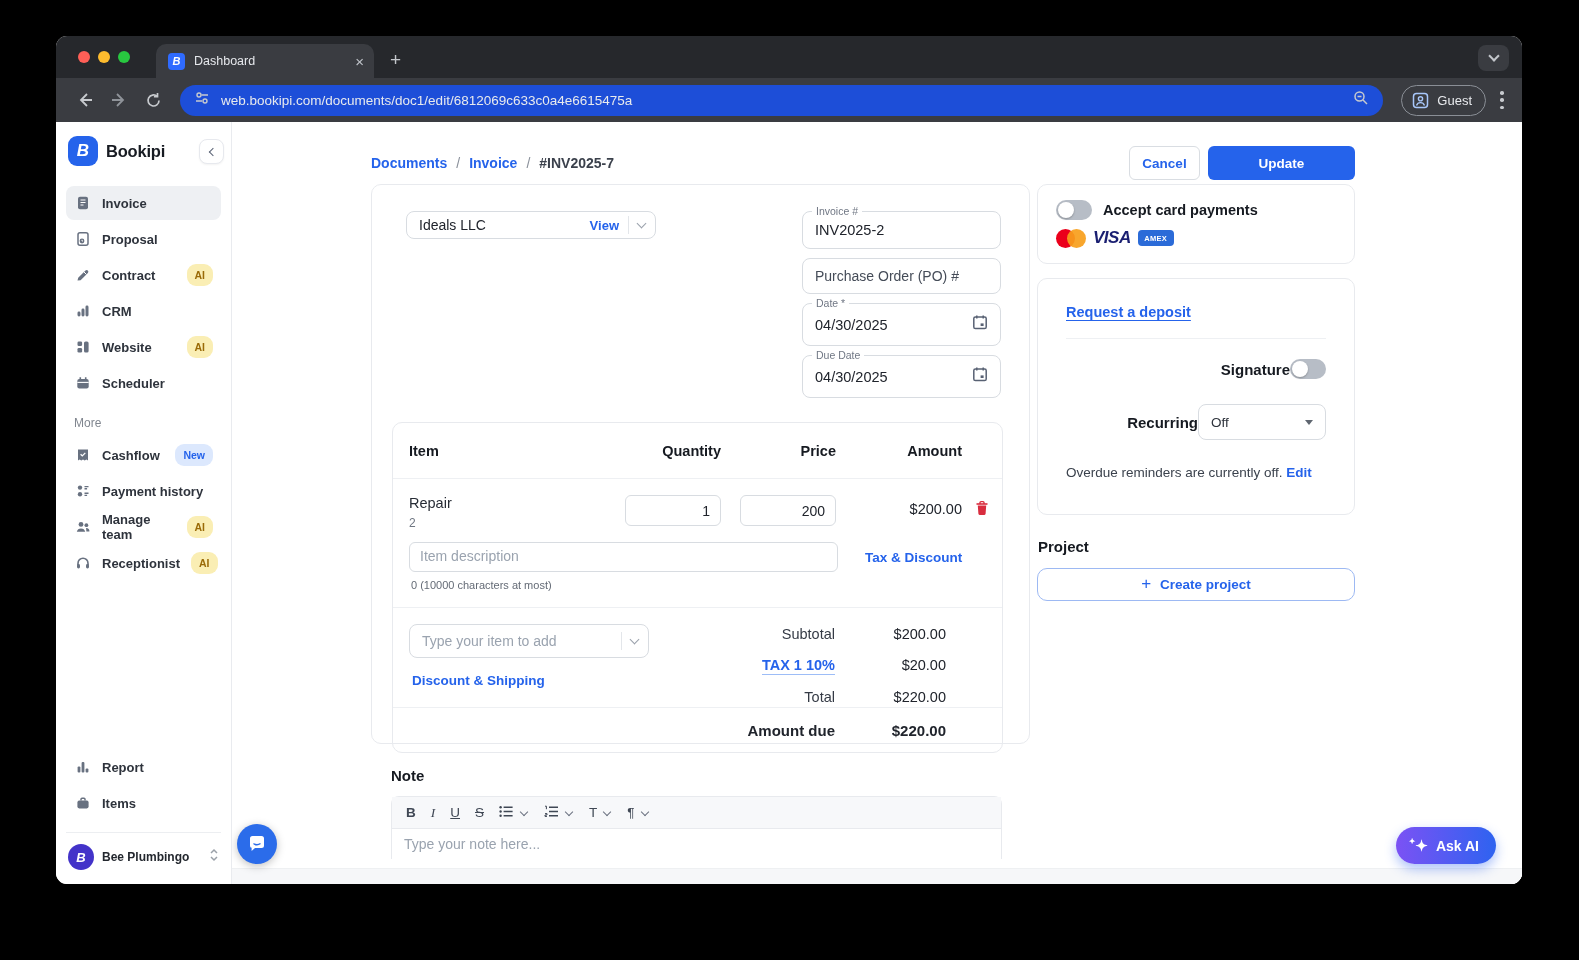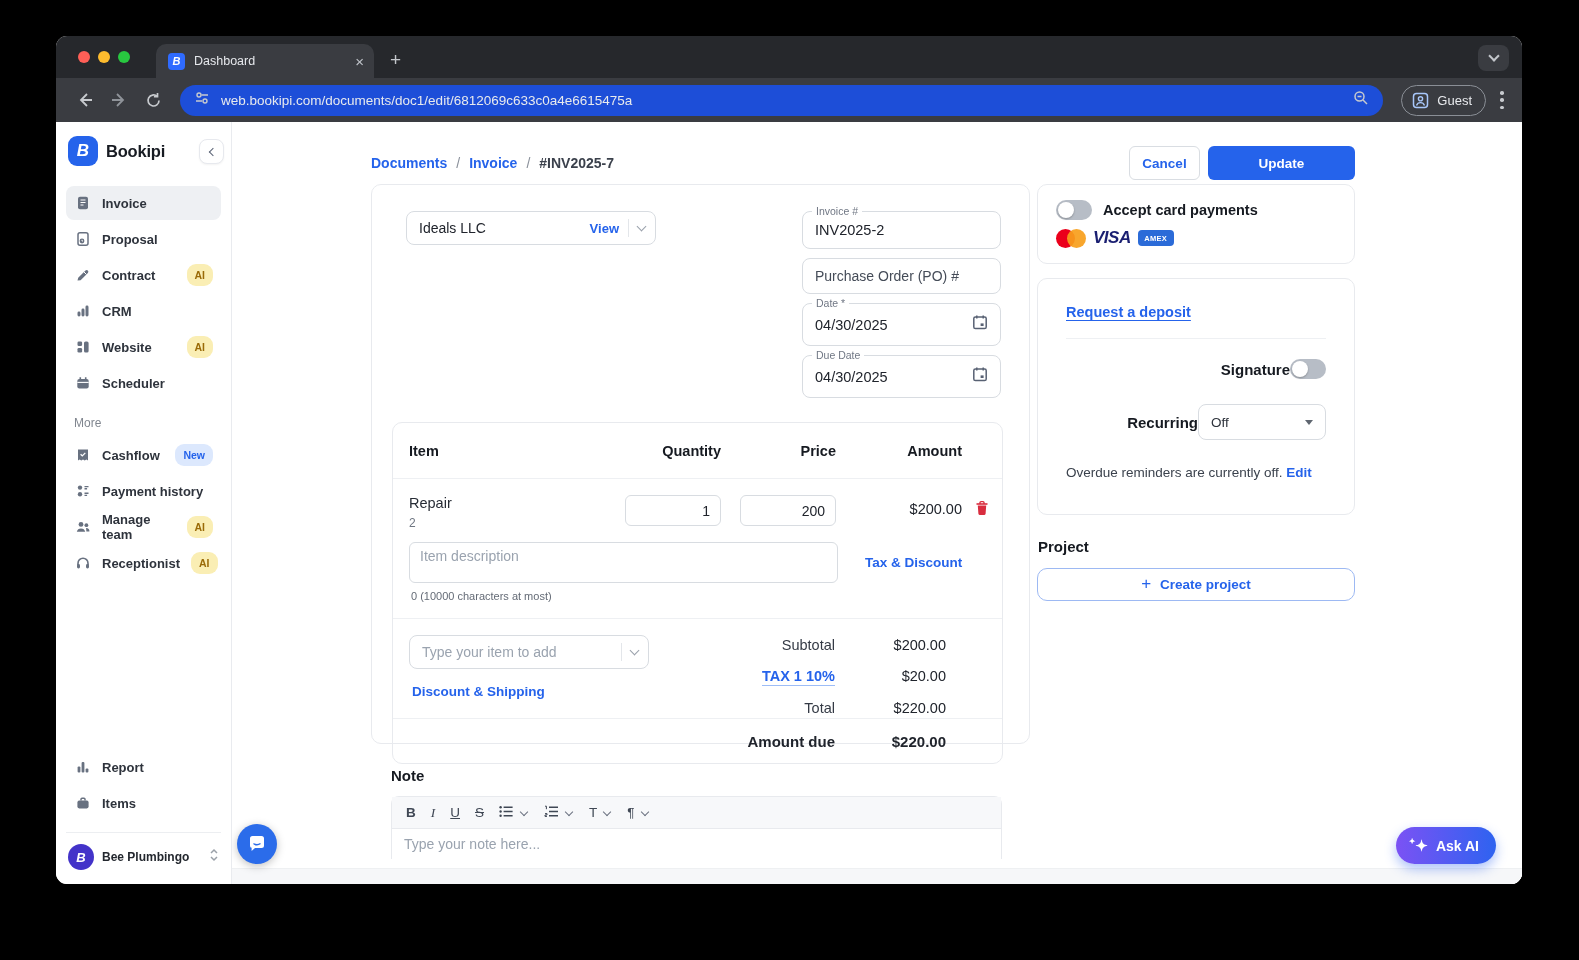--- a/index.html
+++ b/index.html
@@ -61,21 +61,21 @@
   .actions { display:flex; gap:8px; }
   .btn-cancel { width:71px; height:34px; border:1px solid #d9dde2; border-radius:6px; background:#fff; color:#2563eb; font-weight:600; font-size:13.5px; font-family:inherit; cursor:pointer; }
   .btn-update { width:147px; height:34px; border:none; border-radius:6px; background:#2563eb; color:#fff; font-weight:600; font-size:13.5px; font-family:inherit; cursor:pointer; }
 
   .content-row { display:flex; gap:7px; margin-top:4px; }
   .left-col { width:659px; flex:none; }
   .right-col { width:318px; flex:none; }
 
   .outer-card { border:1px solid #e8eaee; border-radius:10px; height:560px; padding:26px 28px 0 20px; }
   .card-top { display:flex; justify-content:space-between; }
-  .customer-select { margin-left:14px; width:250px; height:34px; border:1px solid #d8dce1; border-radius:8px; display:flex; align-items:center; padding:0 10px 0 12px; gap:9px; cursor:pointer; }
+  .customer-select { margin-left:14px; width:250px; height:28px; border:1px solid #d8dce1; border-radius:8px; display:flex; align-items:center; padding:0 10px 0 12px; gap:9px; cursor:pointer; }
   .customer-name { flex:1; font-size:14px; color:#20242c; }
   .view-link { color:#2563eb; font-weight:bold; font-size:13px; }
   .vdiv { width:1px; height:18px; background:#e3e6ea; }
   .dn { width:7px; height:7px; border-right:1.6px solid #9aa1ab; border-bottom:1.6px solid #9aa1ab; transform:rotate(45deg); margin-top:-3px; }
 
   .fields { width:199px; display:flex; flex-direction:column; gap:9px; }
   .field { position:relative; border:1px solid #d8dce1; border-radius:8px; height:38px; display:flex; align-items:center; padding:0 12px; background:#fff; }
   .field.tall { height:43px; }
   .flabel { position:absolute; top:-7px; left:9px; background:#fff; padding:0 4px; font-size:10.5px; color:#707784; }
   .fvalue { font-size:14.5px; color:#20242c; }
@@ -86,21 +86,21 @@
   .grid-cols { display:grid; grid-template-columns:216px 96px 19px 96px 126px 1fr; align-items:center; padding-left:16px; }
   .tbl-head { height:56px; border-bottom:1px solid #eef0f3; font-size:14.5px; font-weight:bold; color:#161a21; }
   .th-r { text-align:right; }
   .item-row { padding-top:16px; align-items:flex-start; }
   .item-name { font-size:14.5px; color:#272c35; }
   .item-sub { font-size:12px; color:#6f7682; margin-top:5px; }
   .cell-input { width:96px; height:31px; border:1px solid #d8dce1; border-radius:6px; font-size:14px; color:#20242c; text-align:right; padding-right:10px; font-family:inherit; }
   .amount-cell { text-align:right; font-size:14.5px; color:#20242c; padding-top:6px; }
   .trash-cell { display:grid; place-items:center; padding-top:5px; cursor:pointer; }
   .desc-row { display:flex; align-items:center; margin:12px 16px 0; }
-  .desc-input { width:429px; height:41px; border:1px solid #d8dce1; border-radius:6px; resize:none; font-family:inherit; font-size:14px; padding:5px 10px; color:#20242c; }
+  .desc-input { width:429px; height:30px; border:1px solid #d8dce1; border-radius:6px; resize:none; font-family:inherit; font-size:14px; padding:5px 10px; color:#20242c; }
   .desc-input::placeholder, .cell-input::placeholder, .add-input::placeholder, .note-body::placeholder { color:#9aa3af; }
   .tax-link { margin-left:27px; color:#2563eb; font-weight:bold; font-size:13.5px; cursor:pointer; }
   .char-counter { margin:7px 0 16px 18px; font-size:11px; color:#646b76; }
   .totals-sec { border-top:1px solid #eef0f3; display:flex; padding:16px 56px 0 16px; height:100px; }
   .add-wrap { width:240px; }
   .add-select { width:240px; height:34px; border:1px solid #d8dce1; border-radius:8px; display:flex; align-items:center; padding:0 10px 0 2px; gap:9px; }
   .add-input { border:none; outline:none; flex:1; font-size:14px; font-family:inherit; padding-left:10px; min-width:0; }
   .ds-link { display:inline-block; margin:15px 0 0 3px; color:#2563eb; font-weight:bold; font-size:13.5px; cursor:pointer; }
   .totals-grid { margin-left:auto; display:grid; grid-template-columns:auto 111px; row-gap:11px; font-size:14.5px; align-items:center; }
   .tlabel { text-align:right; color:#343a45; }

